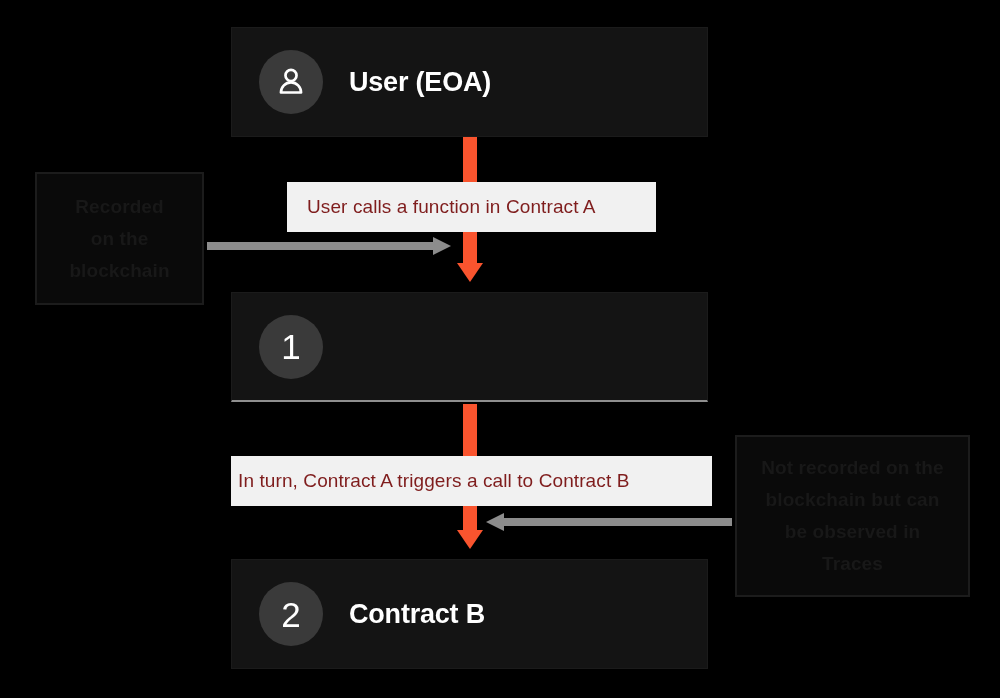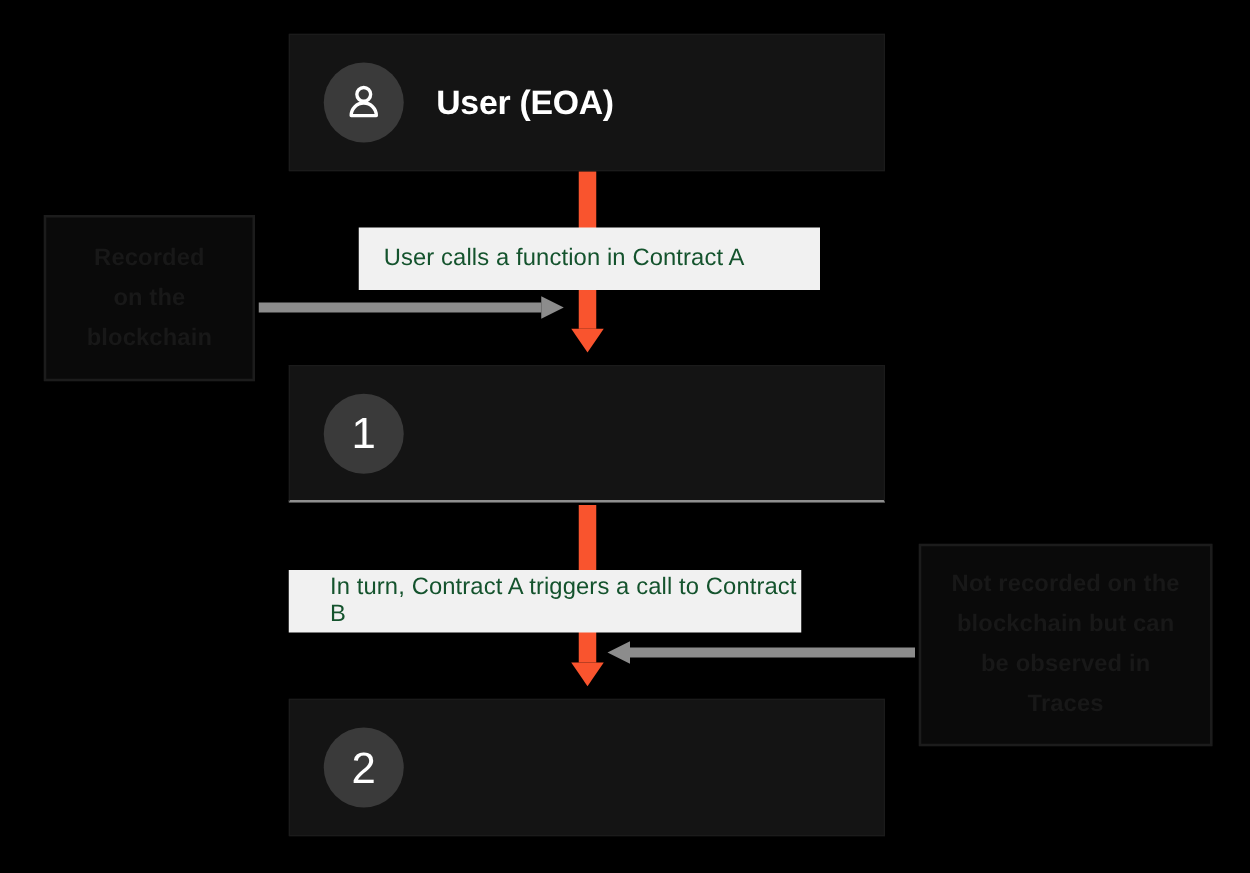--- a/index.html
+++ b/index.html
@@ -70,36 +70,36 @@
   .caption {
     position: absolute;
     height: 50px;
     background: #f1f1f1;
     display: flex;
     align-items: center;
     z-index: 4;
     box-sizing: border-box;
   }
   .caption span {
-    color: #14532d;
+    color: #7f1d1d;
     font-size: 19px;
     font-weight: 400;
     letter-spacing: 0.1px;
   }
   .caption-1 {
     left: 287px;
     top: 182px;
     width: 369px;
     padding-left: 20px;
   }
   .caption-2 {
     left: 231px;
     top: 456px;
-    width: 410px;
-    padding-left: 33px;
+    width: 481px;
+    padding-left: 7px;
   }
 
   
   .arrow-v {
     position: absolute;
     left: 463px;
     width: 14px;
     z-index: 2;
   }
   .arrow-v .shaft {
@@ -210,20 +210,21 @@
     </div>
     <div class="node-label">User (EOA)</div>
   </div>
 
   <div class="node node-contract-a underlined">
     <div class="badge">1</div>
   </div>
 
   <div class="node node-contract-b">
     <div class="badge">2</div>
+    <div class="node-label">Contract B</div>
   </div>
 
   <div class="caption caption-1">
     <span>User calls a function in Contract A</span>
   </div>
 
   <div class="caption caption-2">
     <span>In turn, Contract A triggers a call to Contract B</span>
   </div>
 

